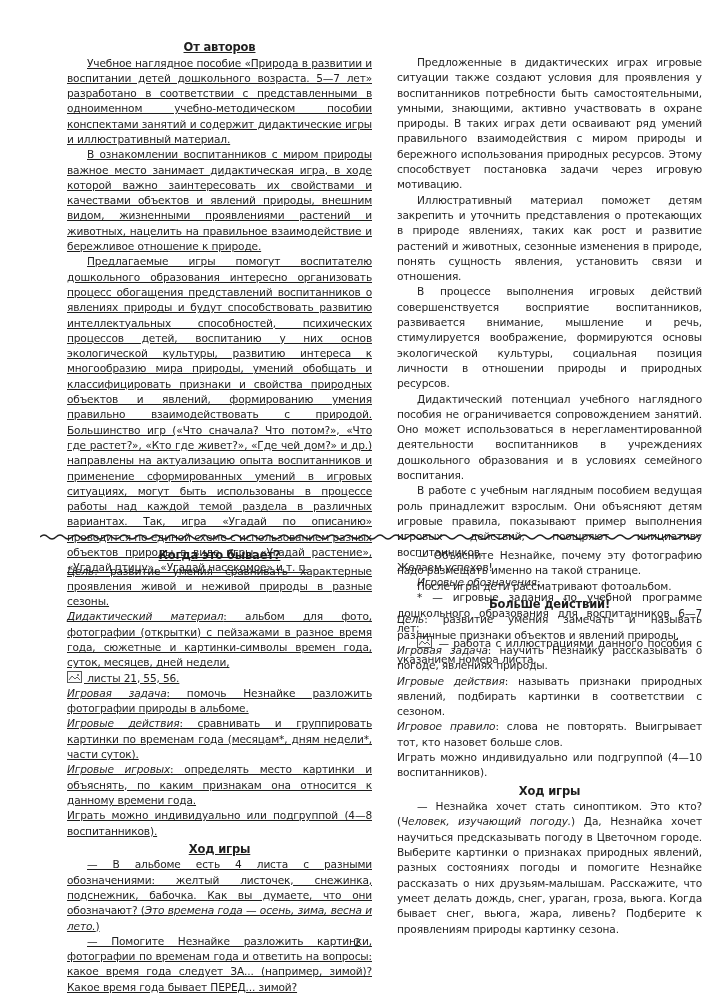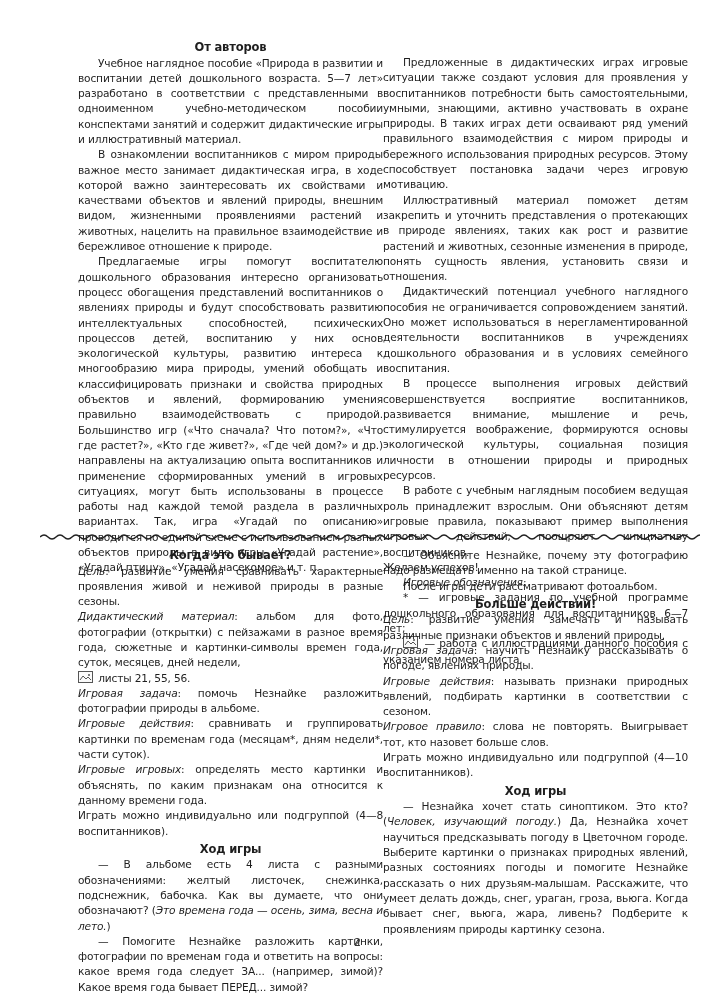--- a/index.html
+++ b/index.html
@@ -6,22 +6,22 @@
     body {
       width: 719px; height: 1000px; position: relative; overflow: hidden;
       font-family: "DejaVu Sans", sans-serif;
       color: #1e1e1e;
     }
     .col {
       position: absolute; width: 305px;
       font-size: 10.6px; line-height: 15.3px; text-align: justify;
       letter-spacing: -0.15px;
     }
-    .col.left { left: 78px; }
-    .col.right { left: 383px; width: 305px; }
+    .col.left { left: 67px; text-decoration: underline; }
+    .col.right { left: 397px; width: 305px; }
     .top { top: 40px; }
     .bottom { top: 548px; }
     h2 {
       font-size: 11.5px; font-weight: bold; text-align: center;
       margin: 0; line-height: 15.5px;
     }
     p { margin: 0; }
     p.ind { text-indent: 20px; }
     p.right-align { text-align: left; }
     em, .it { font-style: italic; }
@@ -45,22 +45,22 @@
 <div class="col left top">
   <h2>От авторов</h2>
   <p class="ind">Учебное наглядное пособие «Природа в развитии и воспитании детей дошкольного возраста. 5—7 лет» разработано в соответствии с представленными в одноименном учебно-методическом пособии конспектами занятий и содержит дидактические игры и иллюстративный материал.</p>
   <p class="ind">В ознакомлении воспитанников с миром природы важное место занимает дидактическая игра, в ходе которой важно заинтересовать их свойствами и качествами объектов и явлений природы, внешним видом, жизненными проявлениями растений и животных, нацелить на правильное взаимодействие и бережливое отношение к природе.</p>
   <p class="ind">Предлагаемые игры помогут воспитателю дошкольного образования интересно организовать процесс обогащения представлений воспитанников о явлениях природы и будут способствовать развитию интеллектуальных способностей, психических процессов детей, воспитанию у них основ экологической культуры, развитию интереса к многообразию мира природы, умений обобщать и классифицировать признаки и свойства природных объектов и явлений, формированию умения правильно взаимодействовать с природой. Большинство игр («Что сначала? Что потом?», «Что где растет?», «Кто где живет?», «Где чей дом?» и др.) направлены на актуализацию опыта воспитанников и применение сформированных умений в игровых ситуациях, могут быть использованы в процессе работы над каждой темой раздела в различных вариантах. Так, игра «Угадай по описанию» проводится по единой схеме с использованием разных объектов природы в виде игры «Угадай растение», «Угадай птицу», «Угадай насекомое» и т. п.</p>
 </div>
 
 <div class="col right top">
   <p class="ind" style="margin-top:15px;">Предложенные в дидактических играх игровые ситуации также создают условия для проявления у воспитанников потребности быть самостоятельными, умными, знающими, активно участвовать в охране природы. В таких играх дети осваивают ряд умений правильного взаимодействия с миром природы и бережного использования природных ресурсов. Этому способствует постановка задачи через игровую мотивацию.</p>
   <p class="ind">Иллюстративный материал поможет детям закрепить и уточнить представления о протекающих в природе явлениях, таких как рост и развитие растений и животных, сезонные изменения в природе, понять сущность явления, установить связи и отношения.</p>
+  <p class="ind">В процессе выполнения игровых действий совершенствуется восприятие воспитанников, развивается внимание, мышление и речь, стимулируется воображение, формируются основы экологической культуры, социальная позиция личности в отношении природы и природных ресурсов.</p>
   <p class="ind">Дидактический потенциал учебного наглядного пособия не ограничивается сопровождением занятий. Оно может использоваться в нерегламентированной деятельности воспитанников в учреждениях дошкольного образования и в условиях семейного воспитания.</p>
-  <p class="ind">В процессе выполнения игровых действий совершенствуется восприятие воспитанников, развивается внимание, мышление и речь, стимулируется воображение, формируются основы экологической культуры, социальная позиция личности в отношении природы и природных ресурсов.</p>
   <p class="ind">В работе с учебным наглядным пособием ведущая роль принадлежит взрослым. Они объясняют детям игровые правила, показывают пример выполнения игровых действий, поощряют инициативу воспитанников.</p>
   <p class="right-align">Желаем успехов!</p>
   <p class="ind it">Игровые обозначения:</p>
   <p class="ind">* — игровые задания по учебной программе дошкольного образования для воспитанников 6—7 лет;</p>
   <p class="ind"><span class="pic-icon"><svg width="13" height="10" viewBox="0 0 13 10">
           <polyline points="1,8 4,4 7,7 9,5 12,8" fill="none" stroke="#555" stroke-width="1"></polyline>
           <circle cx="10" cy="3" r="1" fill="#555"></circle>
         </svg></span><span> — работа с иллюстрациями данного пособия с указанием номера листа.</span></p>
 </div>
 

